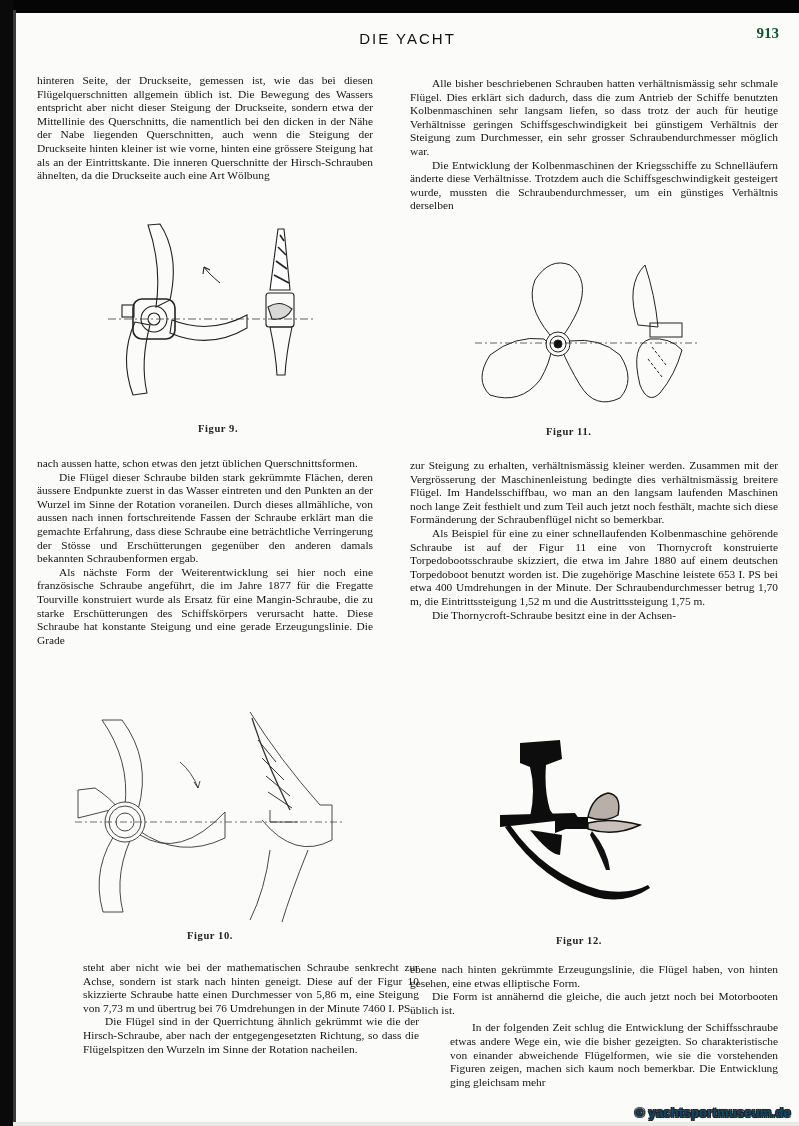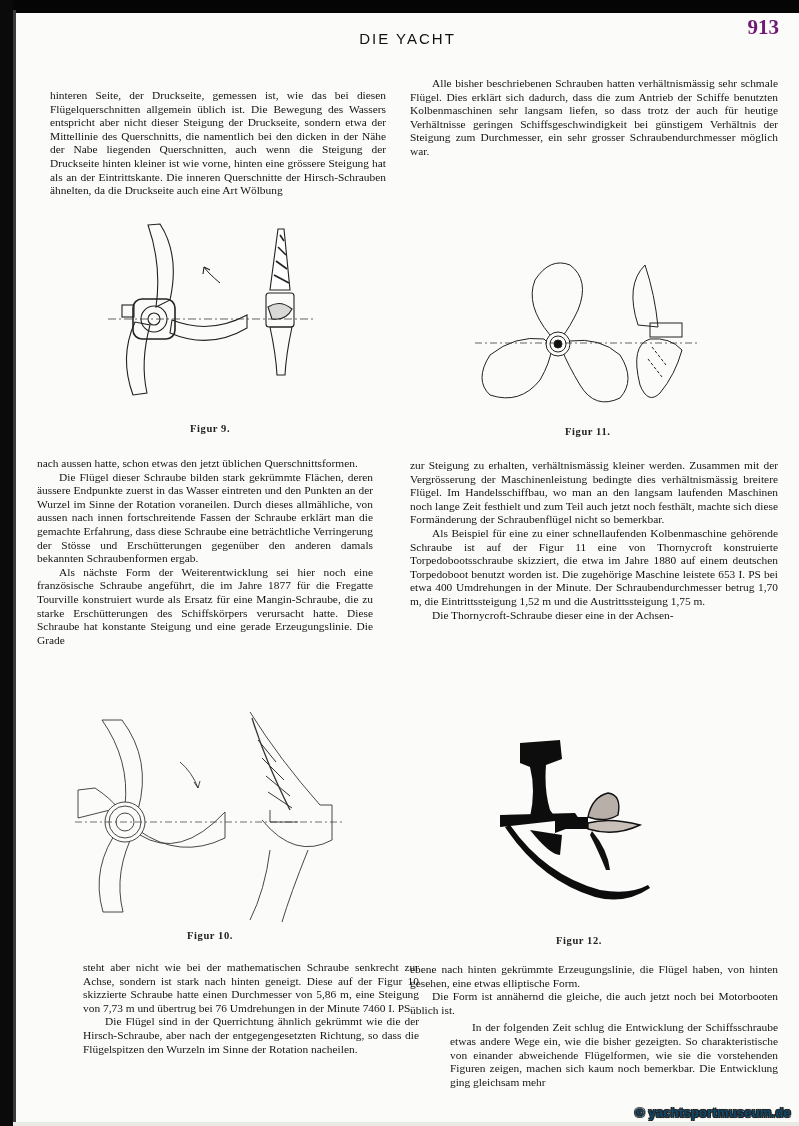--- a/index.html
+++ b/index.html
@@ -13,29 +13,29 @@
   .left-band { position: absolute; left: 0; top: 0; width: 13px; height: 1126px; background: #0a0a0a; }
   .left-band-edge { position: absolute; left: 13px; top: 10px; width: 3px; height: 1116px; background: #3a3a3a; }
   .bottom-strip { position: absolute; left: 13px; bottom: 0; width: 786px; height: 4px; background: #e9e9e6; }
 
   .running-head {
     position: absolute; top: 30px; left: 0; width: 799px; text-align: center;
     font-family: "Liberation Sans", "DejaVu Sans", sans-serif;
     font-size: 15px; letter-spacing: 2px; color: #111; margin-left: 8px;
   }
   .page-number {
-    position: absolute; top: 15px; right: 20px;
-    font-family: "Liberation Serif", serif; font-weight: bold; font-size: 21px; color: #701a75;
+    position: absolute; top: 25px; right: 20px;
+    font-family: "Liberation Serif", serif; font-weight: bold; font-size: 15px; color: #14532d;
   }
 
   .col { position: absolute; font-size: 11.4px; line-height: 13.6px; text-align: justify; }
   .col p { margin: 0; text-indent: 0; }
   .col p.indent { text-indent: 22px; }
 
-  .blk-l1 { left: 37px; top: 89px; width: 336px; margin-left: 13px; }
+  .blk-l1 { left: 37px; top: 74px; width: 336px; }
   .blk-r1 { left: 410px; top: 77px; width: 368px; }
   .blk-l2 { left: 37px; top: 457px; width: 336px; }
   .blk-r2 { left: 410px; top: 459px; width: 368px; }
   .blk-l3 { left: 37px; top: 961px; width: 336px; margin-left: 46px; }
   .blk-r3 { left: 410px; top: 963px; width: 368px; }
 
   .figure { position: absolute; }
   .figure svg { display: block; }
   .caption {
     position: absolute; font-family: "Liberation Serif", serif; font-size: 10.5px;
@@ -58,20 +58,21 @@
 
 <div class="running-head">DIE YACHT</div>
 <div class="page-number">913</div>
 
 <div class="col blk-l1">
   <p>hinteren Seite, der Druckseite, gemessen ist, wie das bei diesen Flügelquerschnitten allgemein üblich ist. Die Bewegung des Wassers entspricht aber nicht dieser Steigung der Druckseite, sondern etwa der Mittellinie des Querschnitts, die namentlich bei den dicken in der Nähe der Nabe liegenden Querschnitten, auch wenn die Steigung der Druckseite hinten kleiner ist wie vorne, hinten eine grössere Steigung hat als an der Eintrittskante. Die inneren Querschnitte der Hirsch-Schrauben ähnelten, da die Druckseite auch eine Art Wölbung</p>
 </div>
 
 <div class="col blk-r1">
   <p class="indent">Alle bisher beschriebenen Schrauben hatten verhältnismässig sehr schmale Flügel. Dies erklärt sich dadurch, dass die zum Antrieb der Schiffe benutzten Kolbenmaschinen sehr langsam liefen, so dass trotz der auch für heutige Verhältnisse geringen Schiffsgeschwindigkeit bei günstigem Verhältnis der Steigung zum Durchmesser, ein sehr grosser Schraubendurchmesser möglich war.</p>
+  <p class="indent">Die Entwicklung der Kolbenmaschinen der Kriegsschiffe zu Schnelläufern änderte diese Verhältnisse. Trotzdem auch die Schiffsgeschwindigkeit gesteigert wurde, mussten die Schraubendurchmesser, um ein günstiges Verhältnis derselben</p>
 </div>
 
 <div class="figure" style="left:100px; top:215px;">
   <svg width="220" height="190" viewBox="0 0 220 190">
     <g fill="none" stroke="#222" stroke-width="1.1">
 
       <path d="M48 10 L60 9 Q80 40 70 85 L56 92 Q62 50 48 10 Z"></path>
 
       <path d="M72 105 Q110 120 147 100 L147 113 Q110 135 70 118 Z"></path>
 
@@ -88,52 +89,52 @@
       <path d="M104 52 L103 59 M104 52 L110 55"></path>
 
       <path d="M178 14 L184 14 L190 75 L170 75 Z" fill="#fff"></path>
       <path d="M180 20 L184 26 M178 32 L186 40 M176 46 L187 54 M174 60 L189 68" stroke-width="1.6"></path>
       <rect x="166" y="78" width="28" height="34" rx="3"></rect>
       <path d="M168 92 Q180 84 192 94 Q186 106 172 104 Z" fill="#888" fill-opacity="0.3"></path>
       <path d="M170 112 Q176 140 177 160 L185 160 Q186 140 192 112 Z"></path>
     </g>
   </svg>
 </div>
-<div class="caption" style="left:190px; top:423px;">Figur 9.</div>
+<div class="caption" style="left:198px; top:423px;">Figur 9.</div>
 
 <div class="figure" style="left:470px; top:255px;">
   <svg width="230" height="155" viewBox="0 0 230 155">
     <g fill="none" stroke="#222" stroke-width="1">
       <path d="M80 80 Q55 50 65 25 Q80 2 100 10 Q120 25 108 55 Q100 72 92 82 Z"></path>
       <path d="M74 84 Q45 80 20 100 Q4 125 20 140 Q50 150 70 125 Q80 108 82 92 Z"></path>
       <path d="M100 86 Q130 82 150 100 Q166 125 150 143 Q125 155 110 130 Q98 110 92 95 Z"></path>
       <circle cx="88" cy="89" r="12" fill="#fbfbf9"></circle>
       <circle cx="88" cy="89" r="8"></circle>
       <circle cx="88" cy="89" r="4" fill="#111"></circle>
       <line x1="5" y1="88" x2="228" y2="88" stroke-dasharray="7 3 2 3" stroke-width="0.7"></line>
 
       <path d="M175 10 Q155 30 168 70 L188 72 Q185 40 175 10 Z"></path>
       <rect x="180" y="68" width="32" height="14"></rect>
       <path d="M180 84 Q160 90 170 130 Q178 150 190 138 Q205 120 212 95 Q200 82 180 84 Z"></path>
       <path d="M182 92 L196 110 M178 104 L192 122" stroke-dasharray="3 2"></path>
     </g>
   </svg>
 </div>
-<div class="caption" style="left:565px; top:426px;">Figur 11.</div>
+<div class="caption" style="left:546px; top:426px;">Figur 11.</div>
 
 <div class="col blk-l2">
   <p>nach aussen hatte, schon etwas den jetzt üblichen Querschnittsformen.</p>
   <p class="indent">Die Flügel dieser Schraube bilden stark gekrümmte Flächen, deren äussere Endpunkte zuerst in das Wasser eintreten und den Punkten an der Wurzel im Sinne der Rotation voraneilen. Durch dieses allmähliche, von aussen nach innen fortschreitende Fassen der Schraube erklärt man die gemachte Erfahrung, dass diese Schraube eine beträchtliche Verringerung der Stösse und Erschütterungen gegenüber den anderen damals bekannten Schraubenformen ergab.</p>
   <p class="indent">Als nächste Form der Weiterentwicklung sei hier noch eine französische Schraube angeführt, die im Jahre 1877 für die Fregatte Tourville konstruiert wurde als Ersatz für eine Mangin-Schraube, die zu starke Erschütterungen des Schiffskörpers verursacht hatte. Diese Schraube hat konstante Steigung und eine gerade Erzeugungslinie. Die Grade</p>
 </div>
 
 <div class="col blk-r2">
   <p>zur Steigung zu erhalten, verhältnismässig kleiner werden. Zusammen mit der Vergrösserung der Maschinenleistung bedingte dies verhältnismässig breitere Flügel. Im Handelsschiffbau, wo man an den langsam laufenden Maschinen noch lange Zeit festhielt und zum Teil auch jetzt noch festhält, machte sich diese Formänderung der Schraubenflügel nicht so bemerkbar.</p>
   <p class="indent">Als Beispiel für eine zu einer schnellaufenden Kolbenmaschine gehörende Schraube ist auf der Figur 11 eine von Thornycroft konstruierte Torpedobootsschraube skizziert, die etwa im Jahre 1880 auf einem deutschen Torpedoboot benutzt worden ist. Die zugehörige Maschine leistete 653 I. PS bei etwa 400 Umdrehungen in der Minute. Der Schraubendurchmesser betrug 1,70 m, die Eintrittssteigung 1,52 m und die Austrittssteigung 1,75 m.</p>
-  <p class="indent">Die Thornycroft-Schraube dieser eine in der Achsen-</p>
+  <p class="indent">Die Thornycroft-Schraube besitzt eine in der Achsen-</p>
 </div>
 
 <div class="figure" style="left:70px; top:700px;">
   <svg width="280" height="225" viewBox="0 0 280 225">
     <g fill="none" stroke="#333" stroke-width="0.9">
       <path d="M32 20 L52 20 Q82 60 68 110 L55 106 Q60 60 32 20 Z"></path>
       <path d="M70 135 Q110 160 155 112 L155 138 Q110 160 68 130 Z"></path>
       <path d="M45 135 Q15 175 28 220 L48 220 Q38 180 60 138 Z" transform="translate(5,-8)"></path>
       <path d="M8 90 L25 88 Q40 98 48 108 L8 118 Z"></path>
       <circle cx="55" cy="122" r="20" fill="#fbfbf9"></circle>

